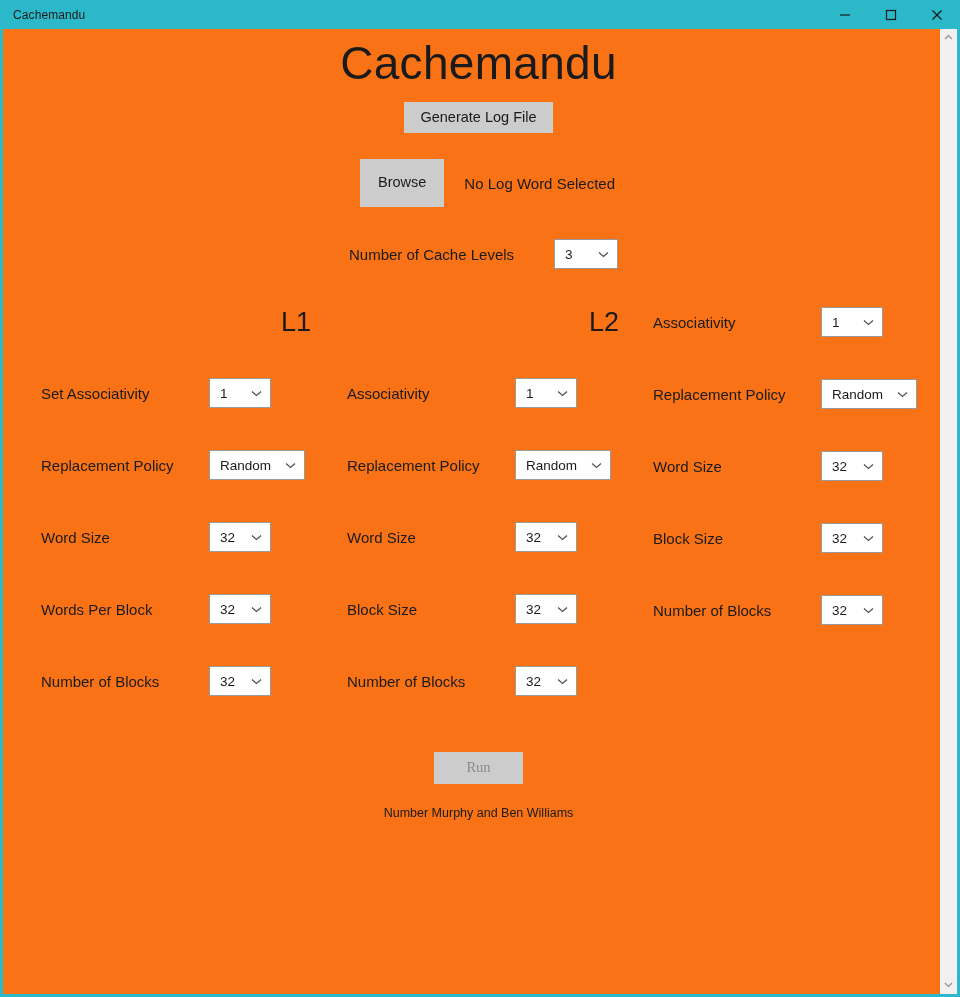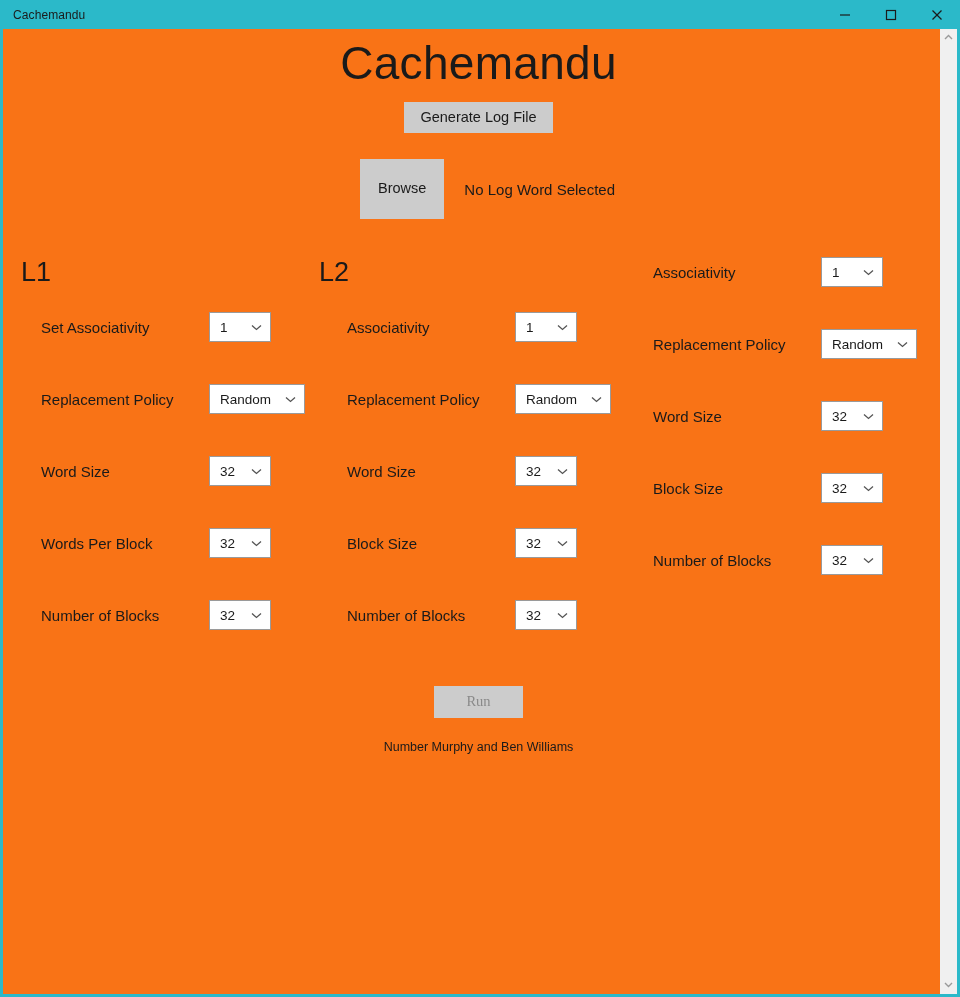--- a/index.html
+++ b/index.html
@@ -121,21 +121,21 @@
     color: #8a8a8a;
     cursor: default;
   }
 
   #generate-row { margin-top: 12px; }
   #browse-row {
     margin-top: 26px;
     justify-content: flex-start;
     padding-left: 357px;
   }
-  #browse-btn { padding: 20px 18px; }
+  #browse-btn { padding: 14px 18px; }
   #log-status {
     font-size: 15px;
     color: #1a1a1a;
     margin-left: 20px;
     white-space: nowrap;
   }
 
   
   #levels-row {
     margin-top: 32px;
@@ -185,22 +185,22 @@
     flex: 0 0 308px;
   }
   .col:nth-child(1) { padding-left: 38px; }
   .col:nth-child(2) { padding-left: 36px; }
   .col:nth-child(3) { padding-left: 34px; }
 
   .col-title {
     font-size: 27px;
     font-weight: 300;
     color: #1a1a1a;
-    text-align: left;
-    margin-bottom: 24px;
+    text-align: right;
+    margin-bottom: 40px;
   }
   .col:nth-child(1) .col-title { margin-left: -20px; }
   .col:nth-child(2) .col-title { margin-left: -28px; }
   .col:nth-child(3) .col-title { margin-left: -16px; }
 
   .field-row {
     display: flex;
     align-items: center;
     height: 30px;
     margin-bottom: 42px;
@@ -279,20 +279,33 @@
 
     <div class="center-row" id="generate-row">
       <button class="btn" id="generate-btn">Generate Log File</button>
     </div>
 
     <div class="center-row" id="browse-row">
       <button class="btn" id="browse-btn">Browse</button>
       <span id="log-status">No Log Word Selected</span>
     </div>
 
+    <div class="center-row" id="levels-row">
+      <span id="levels-label">Number of Cache Levels</span>
+      <span id="levels-select-wrap">
+        <span class="dd w-levels">
+          <span class="dd-value">3</span>
+          <span class="chev">
+            <svg width="11" height="7" viewBox="0 0 11 7">
+                <polyline points="1,1.5 5.5,5.5 10,1.5" fill="none" stroke="#555" stroke-width="1.3"></polyline>
+              </svg>
+          </span>
+        </span>
+      </span>
+    </div>
 
     <div id="columns">
         <div class="col">
           <div class="col-title">L1</div>
           <div class="field-row">
             <span class="field-label">Set Associativity</span>
             <span class="dd w-narrow">
               <span class="dd-value">1</span>
               <span class="chev">
                 <svg width="11" height="7" viewBox="0 0 11 7">

